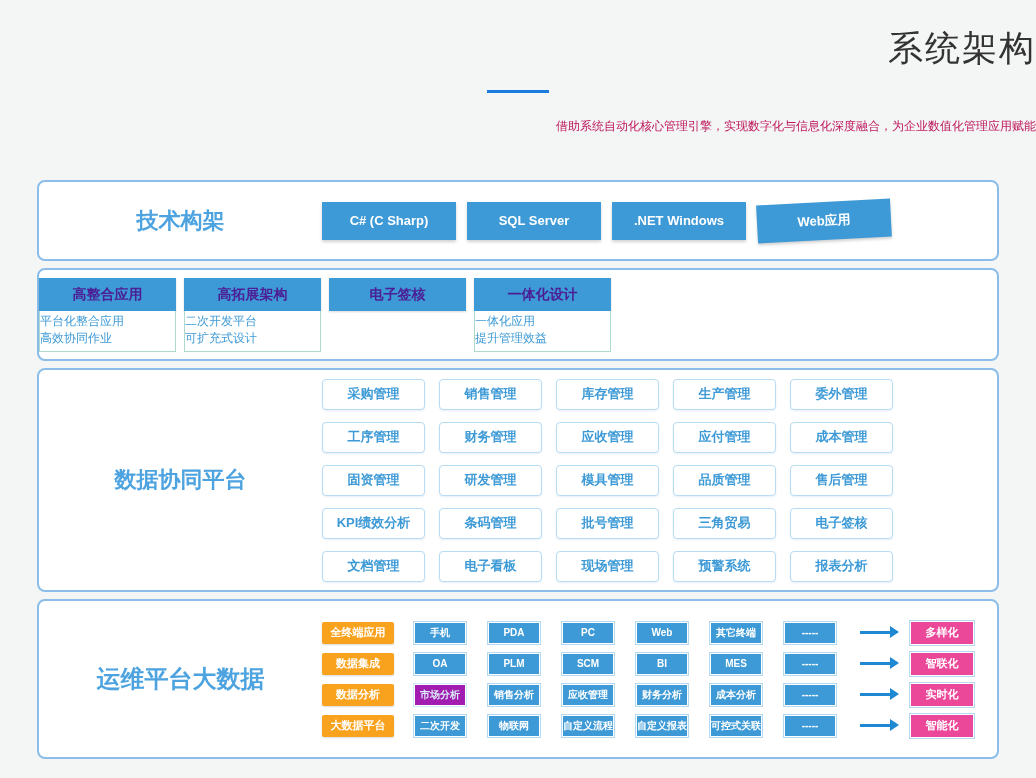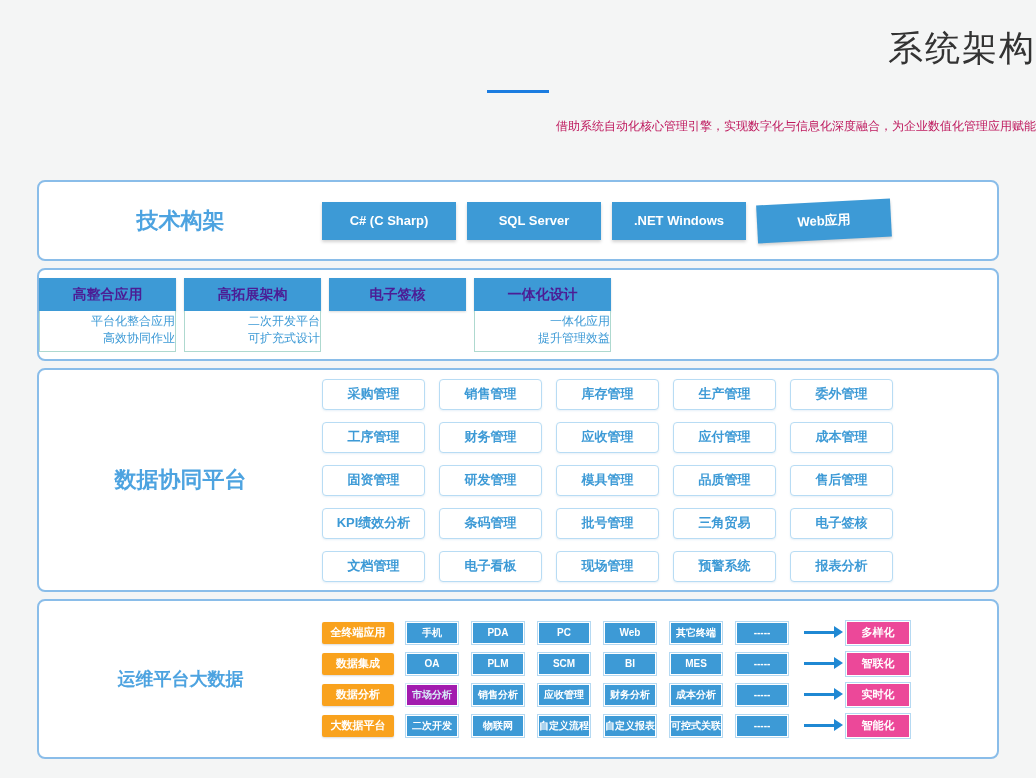--- a/index.html
+++ b/index.html
@@ -14,21 +14,21 @@
   .title-divider { width:62px; height:3px; background:#1b7ce0; margin:20px auto 0; }
   .page-subtitle { margin-top:24px; font-size:12px; color:#be185d; line-height:19px; }
 
   .sections { width:962px; margin:44px auto 0; }
   .section {
     display:flex; align-items:center;
     background:#fff; border:2px solid #8abde9; border-radius:8px;
     margin-bottom:7px;
   }
   .section-label { width:283px; flex:0 0 283px; text-align:center; color:#4da3e0; font-weight:bold; font-size:22px; }
-  .section-4 .section-label { font-size:18px; }
+  .section-4 .section-label { font-size:24px; }
 
   
   .section-1 { height:81px; }
   .s1-content { display:flex; gap:11px;align-items:flex-end; }
   .chip-solid {
     background:#3d9ad6; color:#fff; font-weight:bold;
     display:flex; align-items:center; justify-content:center;
     box-shadow:0 2px 3px rgba(0,0,0,.18);
   }
   .tech-chip { width:134px; height:38px; font-size:13px; }
@@ -40,36 +40,36 @@
   .hl-card { width:137px; }
   .hl-card-header {
     height:33px; line-height:33px; background:#3d9ad6; color:#4c1d95;
     font-weight:bold; font-size:14px; text-align:center;
     box-shadow:0 1px 2px rgba(0,0,0,.15);
   }
   .hl-card-body {
     border:1px solid #aed9cf; border-top:none; background:#fff;
     padding:2px 0 4px;
   }
-  .hl-line { color:#3d9ad6; font-size:12px; line-height:17px; text-align:right; }
+  .hl-line { color:#3d9ad6; font-size:12px; line-height:17px; text-align:left; }
 
   
   .section-3 { height:224px; }
   .s3-grid { display:grid; grid-template-columns:repeat(5,103px); gap:12px 14px; }
   .module-chip {
     height:31px; background:#fff; border:1px solid #b8dcf4; border-radius:4px;
     color:#3d9ad6; font-weight:bold; font-size:13px;
     display:flex; align-items:center; justify-content:center;
     box-shadow:0 1px 2px rgba(120,170,210,.18);
   }
 
   
   .section-4 { height:160px; }
   .s4-rows { display:flex; flex-direction:column; gap:7px; }
-  .s4-row { display:flex; align-items:center; }
+  .s4-row { display:flex; align-items:center;gap:8px; }
   .cat-chip {
     width:72px; height:22px; background:#f9a21d; color:#fff;
     font-size:11px; font-weight:bold; border-radius:2px;
     display:flex; align-items:center; justify-content:center;
     margin-right:12px; box-shadow:0 1px 2px rgba(0,0,0,.15);
   }
   .item-chip {
     width:52px; height:22px; margin-right:14px;
     background:#3d9ad6; border:1px solid #fff;
     box-shadow:0 0 0 1px #b5d9f2;

